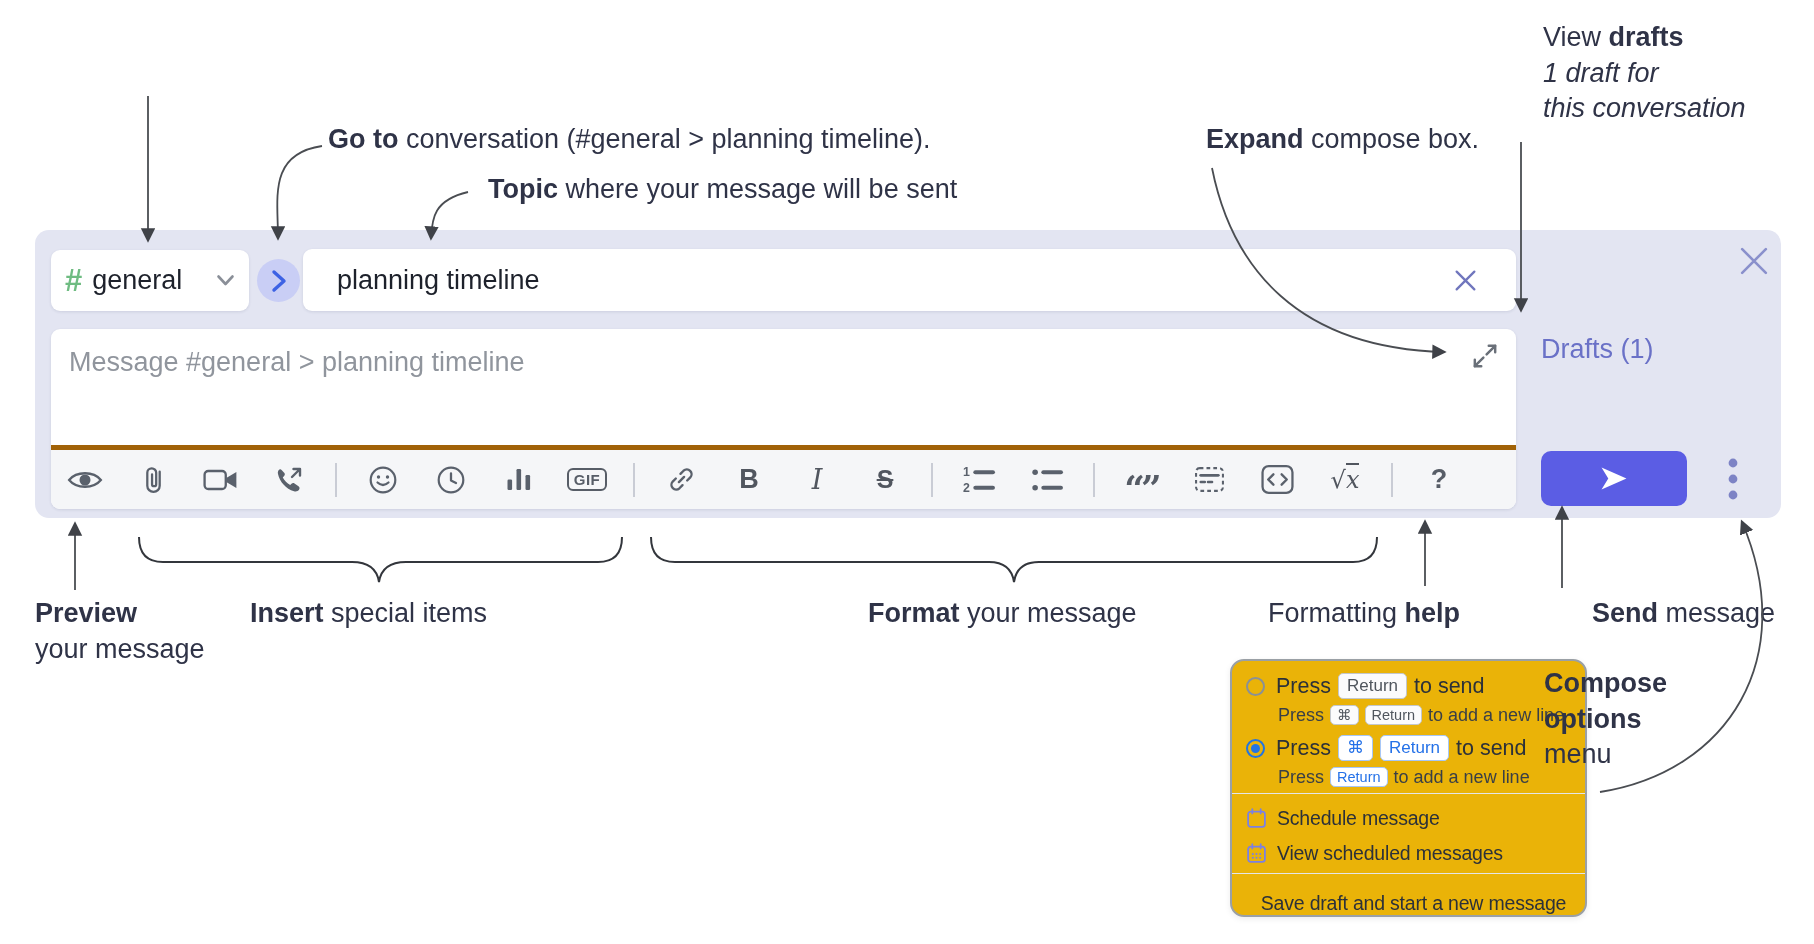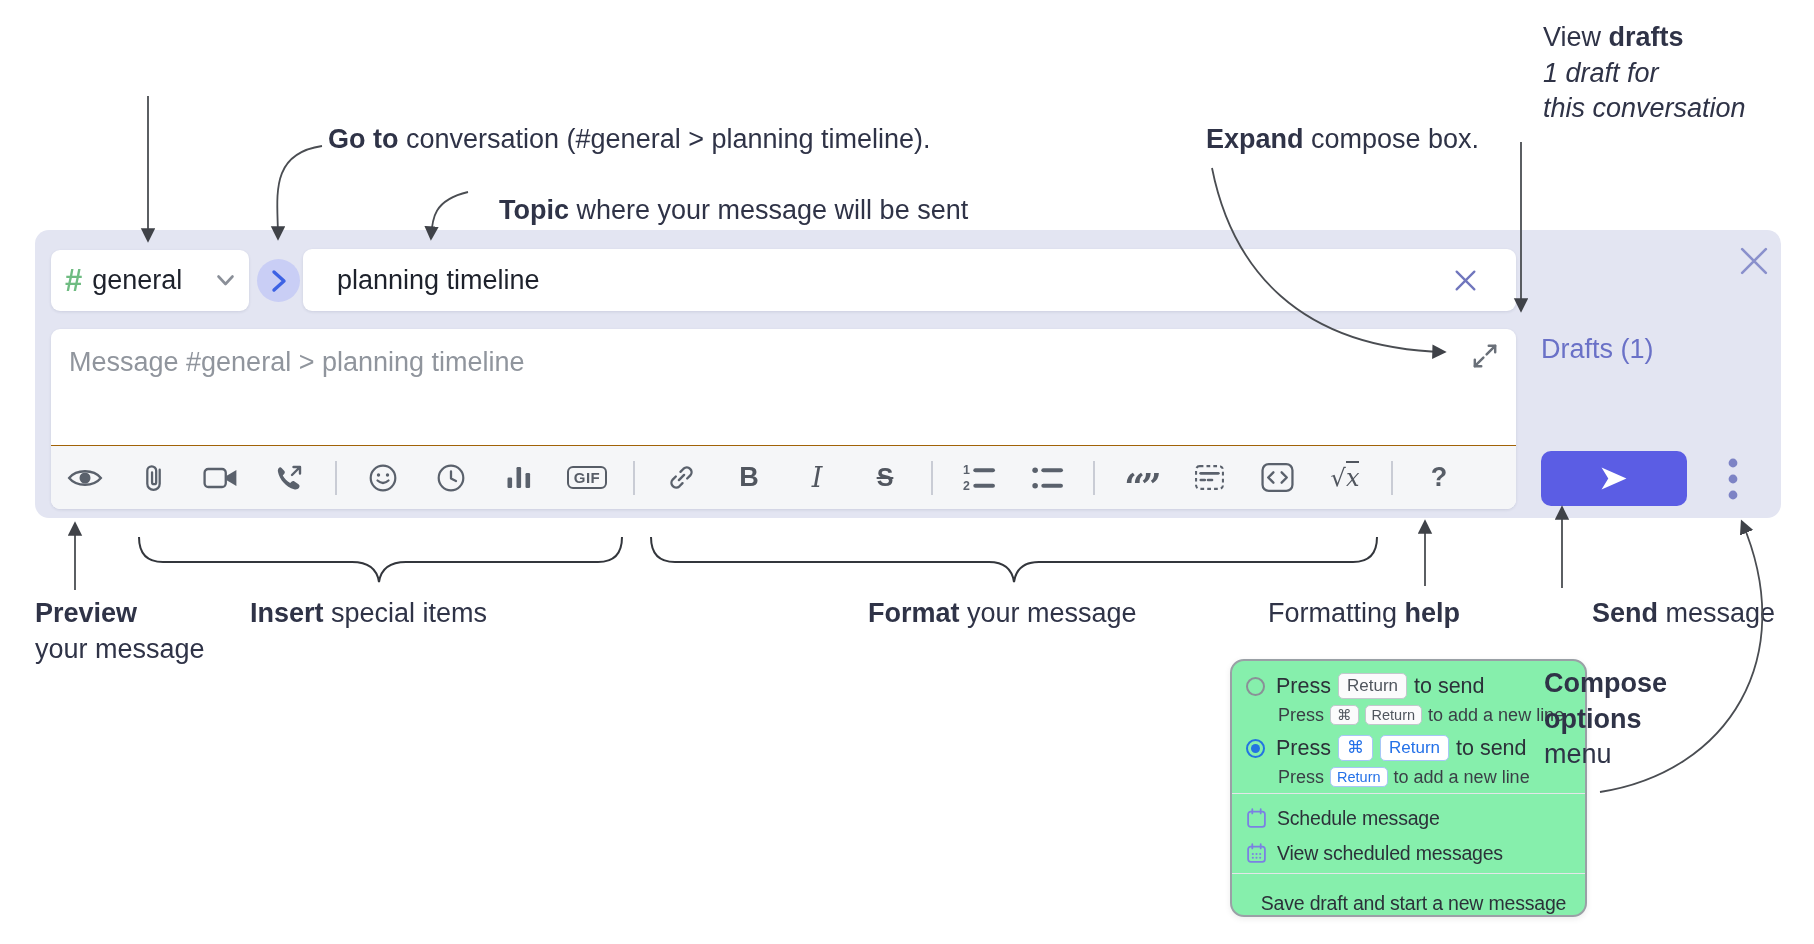--- a/index.html
+++ b/index.html
@@ -24,41 +24,41 @@
            padding:0 34px;box-sizing:border-box;font-size:27px;color:#1d212b;}
   .topic-input .val{flex:1;}
   .icon-btn{background:none;border:none;padding:0;cursor:pointer;display:flex;align-items:center;justify-content:center;}
   .close-x{position:absolute;left:1702px;top:14px;width:34px;height:34px;}
   .msg-wrap{position:absolute;left:16px;top:99px;width:1465px;height:180px;border-radius:9px;
            background:#fff;box-shadow:0 1px 3px rgba(40,50,90,.12);overflow:hidden;}
   .msg-body{position:relative;height:116px;}
   .placeholder{position:absolute;left:18px;top:18px;font-size:27px;color:#90959d;}
   .expand-btn{position:absolute;right:14px;top:10px;width:34px;height:34px;}
   .toolbar{position:absolute;left:0;top:116px;width:100%;height:64px;background:#f5f6f8;
-           border-top:1px solid #a16207;display:flex;align-items:center;gap:24px;
+           border-top:5px solid #a16207;display:flex;align-items:center;gap:24px;
            padding-left:12px;box-sizing:border-box;}
   .tbtn{width:44px;height:44px;background:none;border:none;padding:0;display:flex;
         align-items:center;justify-content:center;cursor:pointer;color:#5a616c;}
   .tdiv{width:2px;height:34px;background:#c9ccd5;flex:none;}
   .gif-badge{border:2.2px solid #575d67;border-radius:6px;padding:1px 5px;font-weight:700;
         font-size:15px;color:#575d67;letter-spacing:.5px;}
   .t-bold{font-size:27px;font-weight:800;color:#51565f;}
   .t-italic{font-family:"DejaVu Serif",serif;font-style:italic;font-size:27px;color:#51565f;}
   .t-strike{font-size:25px;font-weight:700;color:#51565f;text-decoration:line-through;}
   .t-quote{font-family:"DejaVu Serif",serif;font-weight:700;font-size:36px;color:#565c66;
         letter-spacing:-4px;line-height:0;position:relative;top:8px;}
   .t-math{font-family:"DejaVu Serif",serif;font-size:24px;color:#51565f;}
   .t-math i{border-top:2px solid #51565f;font-style:italic;padding-top:1px;}
   .t-help{font-size:27px;font-weight:700;color:#575d67;}
   .drafts-link{position:absolute;left:1506px;top:104px;font-size:27px;color:#6a71c7;cursor:pointer;}
   .send-btn{position:absolute;left:1506px;top:221px;width:146px;height:55px;border:none;
         border-radius:10px;background:#5b5de4;display:flex;align-items:center;justify-content:center;cursor:pointer;}
   .kebab-btn{position:absolute;left:1672px;top:221px;width:52px;height:55px;}
   
-  .menu{position:absolute;left:1230px;top:659px;width:357px;height:258px;background:#86efac;
+  .menu{position:absolute;left:1230px;top:659px;width:357px;height:258px;background:#eab308;
         border:2px solid #9aa0a6;border-radius:14px;box-sizing:border-box;z-index:10;
         box-shadow:0 2px 6px rgba(0,0,0,.08);}
   .mrow{position:absolute;left:14px;right:8px;display:flex;align-items:center;gap:11px;
         font-size:21.5px;color:#2c3139;}
   .msub{position:absolute;left:46px;right:6px;display:flex;align-items:center;gap:6px;
         font-size:18px;color:#3a3f46;}
   .radio{width:19px;height:19px;border-radius:50%;border:2px solid #8a9097;box-sizing:border-box;flex:none;}
   .radio.checked{border-color:#2374e1;display:flex;align-items:center;justify-content:center;}
   .radio.checked::after{content:"";width:9px;height:9px;border-radius:50%;background:#2374e1;}
   kbd{font-family:"Liberation Sans","DejaVu Sans",sans-serif;font-size:17px;color:#50565e;
@@ -94,21 +94,21 @@
     </g>
     <g fill="none" stroke="#33363c" stroke-width="2">
       <path d="M139,537 Q139,562 163,562 L352,562 Q376,562 379,582 Q382,562 406,562 L598,562 Q622,562 622,537"></path>
       <path d="M651,537 Q651,562 675,562 L989,562 Q1011,562 1014,582 Q1017,562 1039,562 L1353,562 Q1377,562 1377,537"></path>
     </g>
   </svg>
 
   <div class="ann" style="left:319px;top:122px;margin-left:9px;">
     <b>Go to</b><span> conversation (#general &gt; planning timeline).</span>
   </div>
-  <div class="ann" style="left:499px;top:172px;margin-top:21px;">
+  <div class="ann" style="left:488px;top:172px;">
     <b>Topic</b><span> where your message will be sent</span>
   </div>
   <div class="ann" style="left:1206px;top:122px;">
     <b>Expand</b><span> compose box.</span>
   </div>
   <div class="ann" style="left:1543px;top:20px;">
     <div><span>View </span><b>drafts</b></div>
     <div class="it">1 draft for</div>
     <div class="it">this conversation</div>
   </div>

